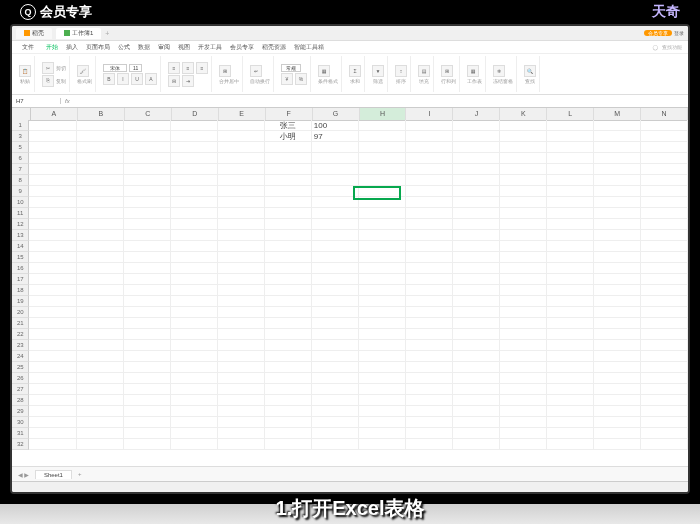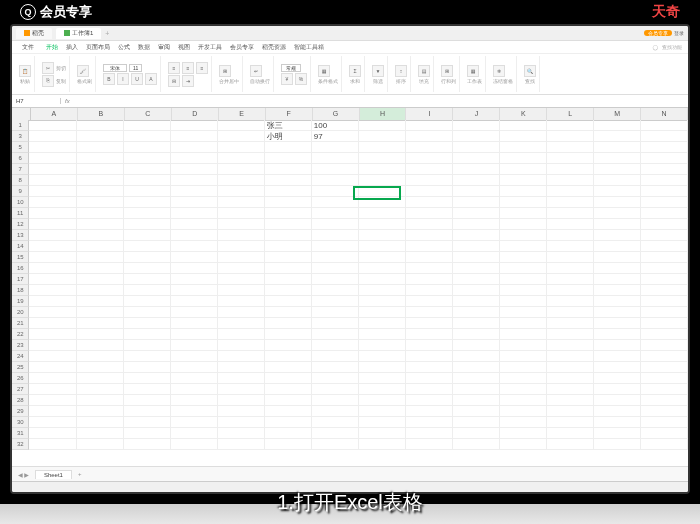--- a/index.html
+++ b/index.html
@@ -1,20 +1,20 @@
 <!DOCTYPE html>
 <html><head>
 <meta charset="utf-8">
 <style>
 body{margin:0;font-family:"Microsoft YaHei",Arial,sans-serif;background:#e8e8e8}
 .frame{width:700px;height:524px;background:#000;position:relative;overflow:hidden}
 .top-bar{height:24px;background:#000;display:flex;align-items:center;justify-content:space-between;padding:0 20px}
 .logo{color:#fff;font-size:13px;font-weight:bold;display:flex;align-items:center;gap:4px}
 .logo-icon{width:14px;height:14px;border:1.5px solid #fff;border-radius:50%;display:inline-flex;align-items:center;justify-content:center;font-size:9px}
-.corner{color:#ef4444;font-size:14px;font-weight:bold}
+.corner{color:#c4b5fd;font-size:14px;font-weight:bold}
 .monitor{position:absolute;top:24px;left:10px;right:10px;bottom:30px;background:#fff;border:2px solid #333;border-radius:4px;overflow:hidden}
 .app{width:100%;height:100%;display:flex;flex-direction:column;font-size:7px;color:#444}
 .tabbar{height:14px;background:#f0f0f0;display:flex;align-items:center;border-bottom:1px solid #ddd;padding:0 4px;gap:4px}
 .tab{padding:1px 8px;background:#fff;border-radius:2px 2px 0 0;font-size:6px;display:flex;align-items:center;gap:2px}
 .tab.home{background:#f8f8f8}
 .tab-ico{width:6px;height:6px;background:#4caf50;display:inline-block}
 .tab-ico.o{background:#ff9800}
 .titleactions{margin-left:auto;display:flex;gap:2px;align-items:center}
 .pill{background:#ff9800;color:#fff;padding:0 4px;border-radius:6px;font-size:5px}
 .menubar{height:12px;background:#fff;display:flex;align-items:center;padding:0 6px;gap:8px;border-bottom:1px solid #eee;font-size:6px;color:#555}
@@ -30,26 +30,26 @@
 .fx{padding:0 4px;color:#888;font-style:italic}
 .grid{flex:1;position:relative;background:#fff;overflow:hidden}
 .colhdr{display:flex;height:12px;background:#f0f0f0;border-bottom:1px solid #ccc}
 .ch{width:46px;border-right:1px solid #ddd;text-align:center;font-size:7px;color:#555;line-height:12px}
 .ch.sel{background:#d4edda}
 .corner-cell{width:18px;border-right:1px solid #ccc;background:#f0f0f0}
 .rows{position:absolute;top:12px;left:0;right:0;bottom:0}
 .row{display:flex;height:11px}
 .rh{width:18px;background:#f0f0f0;border-right:1px solid #ccc;border-bottom:1px solid #ddd;text-align:center;font-size:6px;color:#666;line-height:11px}
 .cell{width:46px;border-right:1px solid #eee;border-bottom:1px solid #eee;font-size:8px;padding:0 2px;line-height:11px}
-.cell.r{text-align:left}
+.cell.r{text-align:center}
 .sel-cell{position:absolute;border:2px solid #07a84e;width:44px;height:10px;pointer-events:none}
 .sheetbar{height:14px;background:#f8f8f8;border-top:1px solid #ddd;display:flex;align-items:center;padding:0 6px;font-size:6px;gap:6px}
 .sheet-tab{background:#fff;padding:1px 8px;border:1px solid #ddd;border-bottom:none}
 .statusbar{height:10px;background:#f0f0f0;border-top:1px solid #ccc}
-.caption{position:absolute;bottom:8px;left:50%;transform:translateX(-50%);color:#fff;font-size:20px;font-weight:normal;text-shadow:2px 2px 2px #000,-1px -1px 2px #000;z-index:10}
+.caption{position:absolute;bottom:2px;left:50%;transform:translateX(-50%);color:#fff;font-size:20px;font-weight:bold;text-shadow:2px 2px 2px #000,-1px -1px 2px #000;z-index:10}
 .desk{position:absolute;bottom:0;left:0;right:0;height:20px;background:linear-gradient(#d0d0d0,#e8e8e8)}
 </style>
 </head>
 <body>
 
 <div class="frame">
   <div class="top-bar">
     <div class="logo">
       <span class="logo-icon">Q</span>
       <span>会员专享</span>

